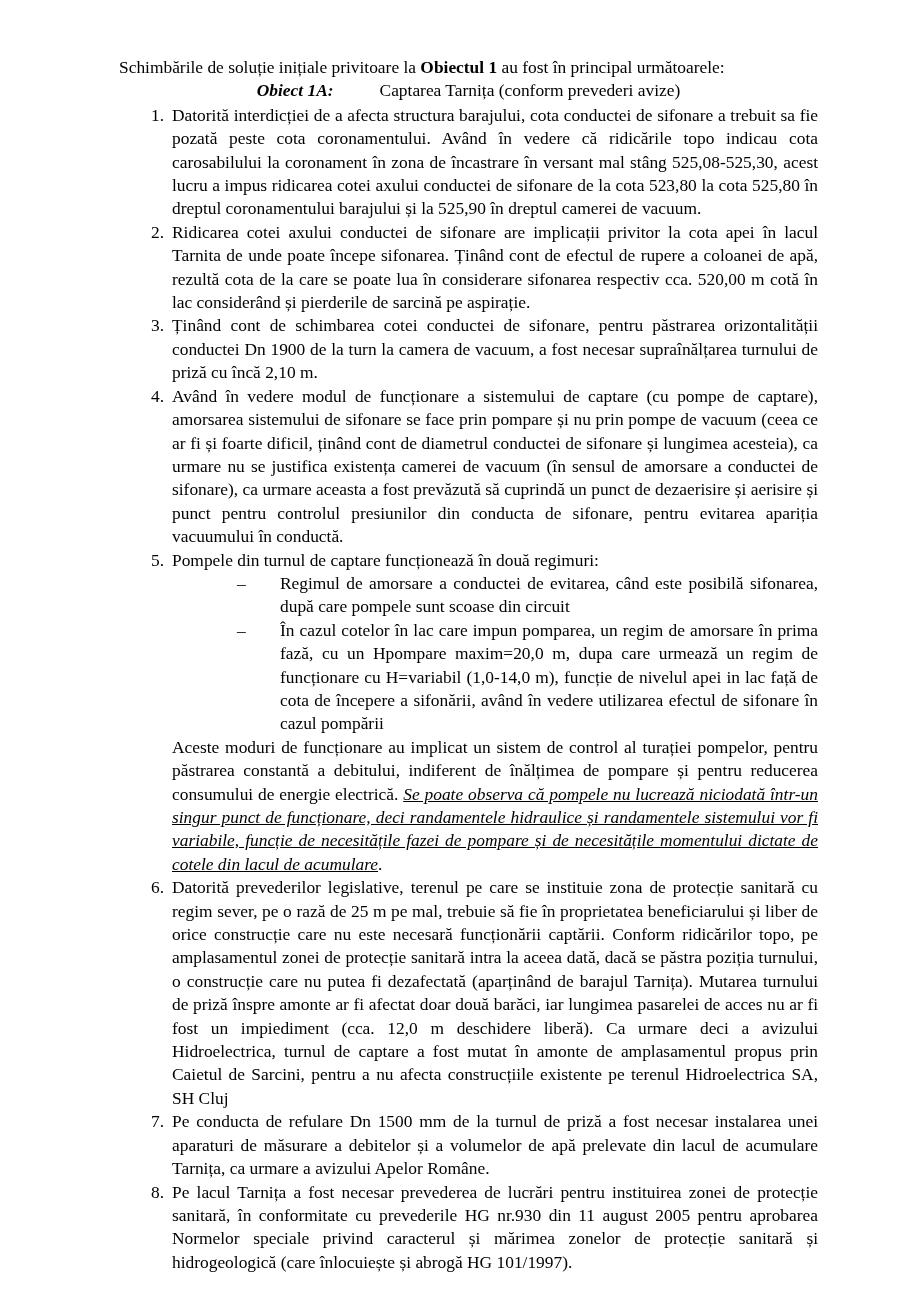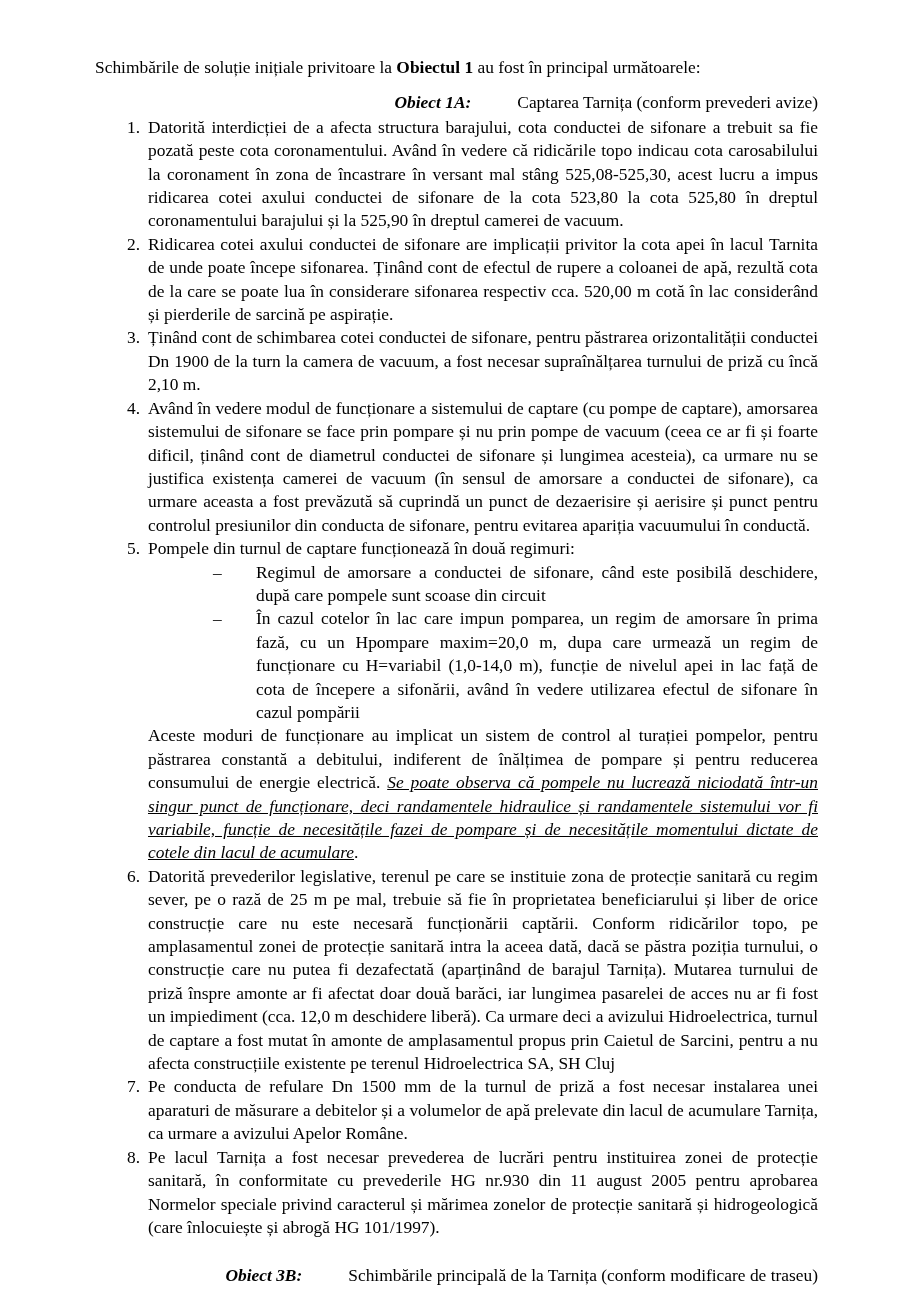--- a/index.html
+++ b/index.html
@@ -13,41 +13,41 @@
     font-family: "Liberation Serif", "DejaVu Serif", serif;
     color: #000000;
     overflow: hidden;
   }
   .page {
     position: relative;
     width: 920px;
     height: 1301px;
     background: #ffffff;
     box-sizing: border-box;
-    padding: 56px 102px 0 95px;
+    padding: 56px 102px 0 119px;
     border-radius: 32px;
   }
   .doc-body {
     font-size: 17.4px;
     line-height: 1.345;
     text-align: justify;
     text-justify: inter-word;
   }
   p {
     margin: 0;
   }
   .intro {
     text-align: left;
     margin-bottom: 0;
   }
   .intro b { font-weight: bold; }
 
   .object-head {
-    text-align: right;
-    margin: 12px 0 1px 0;
+    text-align: center;
+    margin: 0 0 1px 0;
     white-space: nowrap;
   }
   .object-head .obj-label {
     font-weight: bold;
     font-style: italic;
   }
   .object-head .obj-gap {
     display: inline-block;
     width: 46px;
   }
@@ -144,21 +144,21 @@
         <span class="li-text">Având în vedere modul de funcționare a sistemului de captare (cu pompe de captare), amorsarea sistemului de sifonare se face prin pompare și nu prin pompe de vacuum (ceea ce ar fi și foarte dificil, ținând cont de diametrul conductei de sifonare și lungimea acesteia), ca urmare nu se justifica existența camerei de vacuum (în sensul de amorsare a conductei de sifonare), ca urmare aceasta a fost prevăzută să cuprindă un punct de dezaerisire și aerisire și punct pentru controlul presiunilor din conducta de sifonare, pentru evitarea apariția vacuumului în conductă.</span>
       </li>
 
       <li>
         <span class="num">5.</span>
         <span class="li-text">Pompele din turnul de captare funcționează în două regimuri:</span>
 
         <ul class="sub-list">
           <li>
             <span class="dash">–</span>
-            <span>Regimul de amorsare a conductei de sifonare, când este posibilă deschidere, după care pompele sunt scoase din circuit</span>
+            <span>Regimul de amorsare a conductei de evitarea, când este posibilă sifonarea, după care pompele sunt scoase din circuit</span>
           </li>
           <li>
             <span class="dash">–</span>
             <span>În cazul cotelor în lac care impun pomparea, un regim de amorsare în prima fază, cu un Hpompare maxim=20,0 m, dupa care urmează un regim de funcționare cu H=variabil (1,0-14,0 m), funcție de nivelul apei in lac față de cota de începere a sifonării, având în vedere utilizarea efectul de sifonare în cazul pompării</span>
           </li>
         </ul>
 
         <p class="cont-para"><span>Aceste moduri de funcționare au implicat un sistem de control al turației pompelor, pentru păstrarea constantă a debitului, indiferent de înălțimea de pompare și pentru reducerea consumului de energie electrică. </span><span class="emph">Se poate observa că pompele nu lucrează niciodată într-un singur punct de funcționare, deci randamentele hidraulice și randamentele sistemului vor fi variabile, funcție de necesitățile fazei de pompare și de necesitățile momentului dictate de cotele din lacul de acumulare</span><span>.</span></p>
       </li>
 

